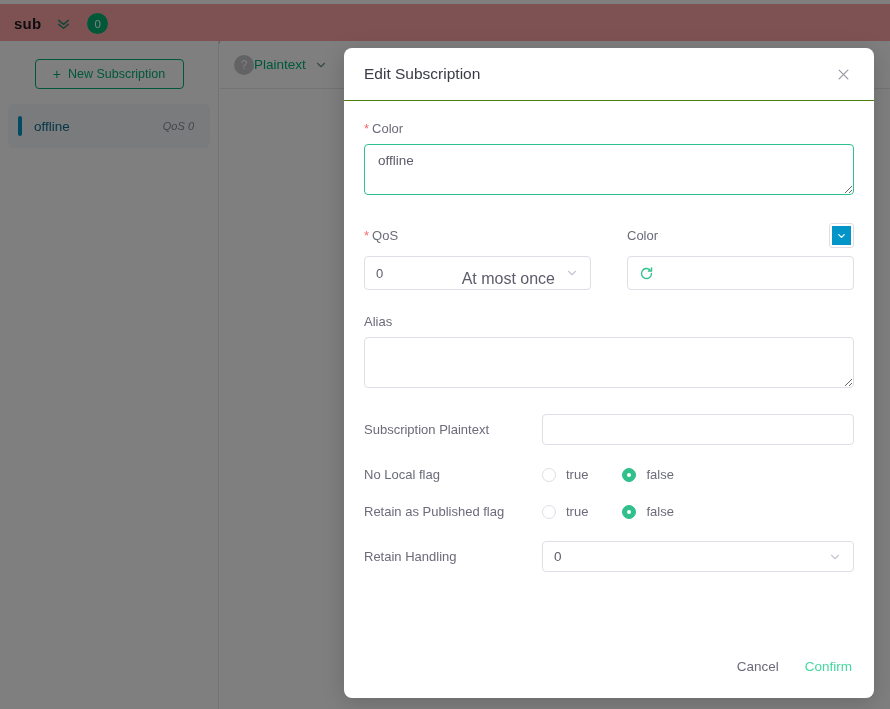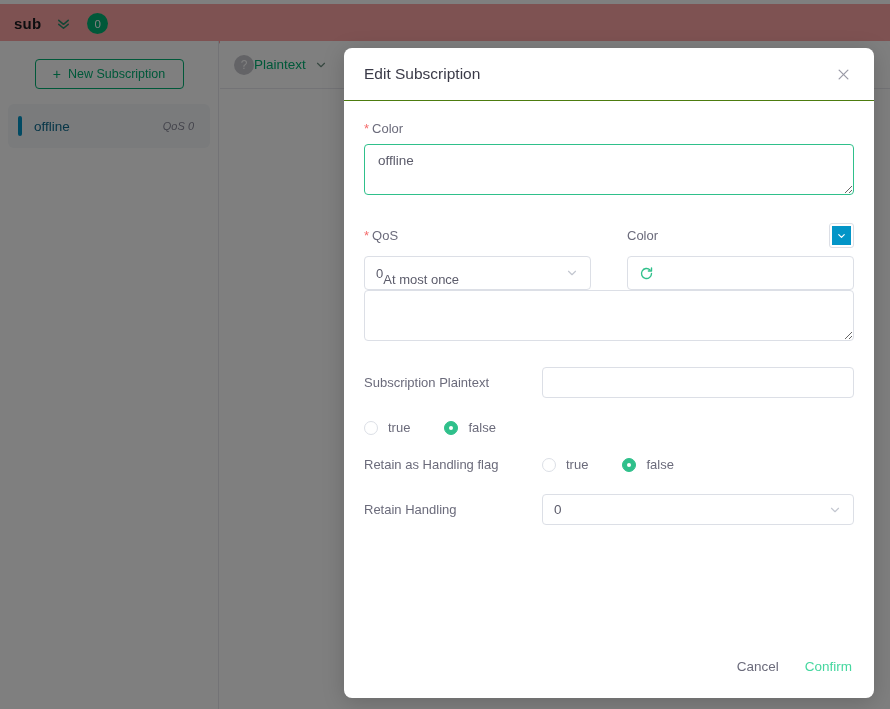--- a/index.html
+++ b/index.html
@@ -118,21 +118,21 @@
     width: 19px; height: 19px; background: #0395C7;
     display: flex; align-items: center; justify-content: center;
   }
 
   .input-wrap {
     margin-top: 8px; position: relative; height: 34px;
     border: 1px solid #dcdfe6; border-radius: 4px; background: #ffffff;
     display: flex; align-items: center; padding: 0 11px;
   }
   .sel-val { font-size: 13px; color: #5c5c6b; }
-  .sel-text { flex: 1; text-align: left; font-size: 13px; color: #5c5c6b; padding-right: 10px; margin-top: 12px; }
+  .sel-text { flex: 1; text-align: right; font-size: 16px; color: #5c5c6b; padding-right: 10px; margin-top: 12px; }
   .chev-ico { display: inline-flex; }
   .hexval { flex: 1; font-size: 13.5px; color: #5c5c6b; }
   .refresh-ico { display: inline-flex; cursor: pointer; }
 
   .stack-row { display: flex; align-items: center; margin-top: 22px; }
   .stack-label { width: 178px; font-size: 13px; color: #6b6b7b; }
   .text-input {
     flex: 1; height: 31px; border: 1px solid #dcdfe6; border-radius: 4px;
     padding: 0 11px; font-size: 13.5px; color: #5c5c6b; outline: none;
     font-family: "Liberation Sans", sans-serif; background: #ffffff;
@@ -267,45 +267,47 @@
               <svg width="15" height="15" viewBox="0 0 24 24" fill="none" stroke="#2fc08b" stroke-width="2.2" stroke-linecap="round" stroke-linejoin="round">
                 <path d="M20 12a8 8 0 1 1-2.3-5.6"></path>
                 <polyline points="20 3 20 8 15 8"></polyline>
               </svg>
             </span>
           </div>
         </div>
       </div>
 
       
+      <label class="field-label" style="margin-top:24px;">Alias</label>
       <textarea class="ta" rows="2" placeholder="" style=""></textarea>
 
       
       <div class="stack-row">
         <span class="stack-label">Subscription Plaintext</span>
         <input class="text-input" type="text" placeholder="" style="">
       </div>
 
       
       <div class="stack-row">
+        <span class="stack-label">No Local flag</span>
         <div class="radios">
           <span class="radio">
             <span class="dot"></span>
             <span class="radio-label">true</span>
           </span>
           <span class="radio">
             <span class="dot on"></span>
             <span class="radio-label">false</span>
           </span>
         </div>
       </div>
 
       
       <div class="stack-row">
-        <span class="stack-label">Retain as Handling flag</span>
+        <span class="stack-label">Retain as Published flag</span>
         <div class="radios">
           <span class="radio">
             <span class="dot"></span>
             <span class="radio-label">true</span>
           </span>
           <span class="radio">
             <span class="dot on"></span>
             <span class="radio-label">false</span>
           </span>
         </div>

